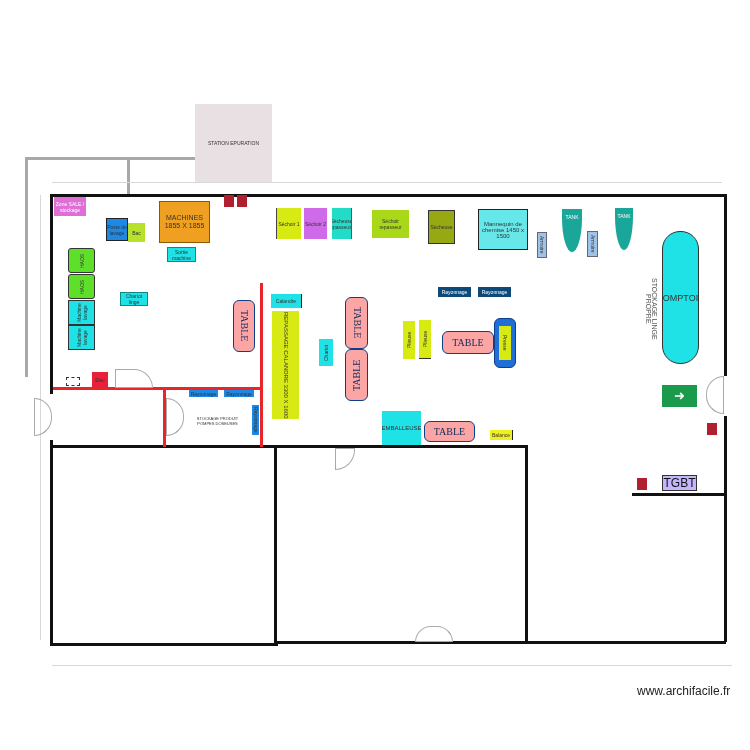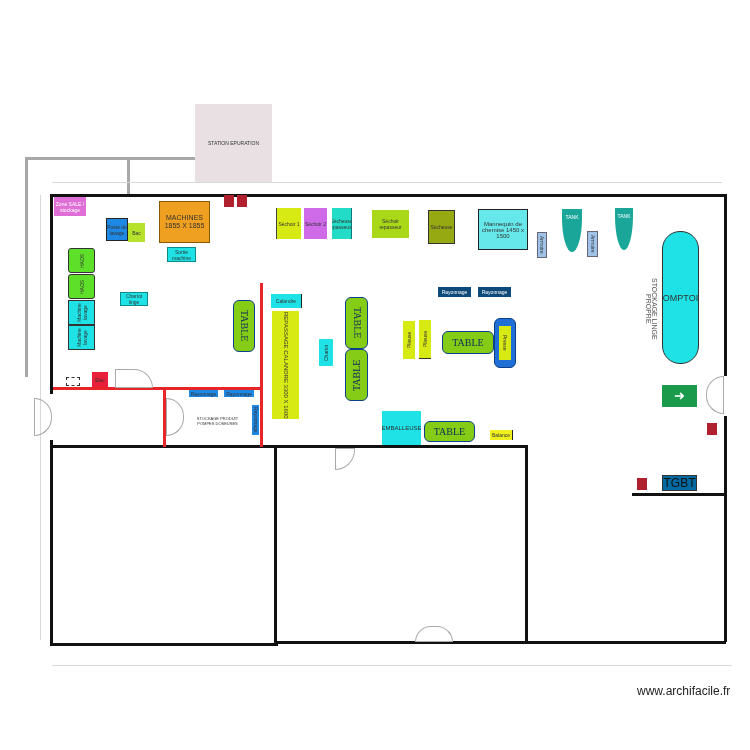--- a/index.html
+++ b/index.html
@@ -5,21 +5,21 @@
   html,body{margin:0;padding:0;background:#fff;}
   body{width:750px;height:750px;position:relative;overflow:hidden;font-family:"Liberation Sans",sans-serif;}
   .abs{position:absolute;box-sizing:border-box;}
   .wall{position:absolute;background:#111;}
   .red{position:absolute;background:#e8262a;}
   .grey{position:absolute;background:#a8a8a8;}
   .dim{position:absolute;background:#d8d8d8;}
   .box{position:absolute;box-sizing:border-box;display:flex;align-items:center;justify-content:center;text-align:center;font-size:5px;line-height:6px;color:#333;overflow:hidden;}
   .vt{writing-mode:vertical-rl;}
   .rt{writing-mode:vertical-rl;transform:rotate(180deg);}
-  .table{background:#84cc16;border:1px solid #0d3f8a;border-radius:6px;color:#0d2a5a;font-family:"Liberation Serif",serif;font-size:10px;}
+  .table{background:#fca5a5;border:1px solid #0d3f8a;border-radius:6px;color:#0d2a5a;font-family:"Liberation Serif",serif;font-size:10px;}
   .door{position:absolute;box-sizing:border-box;border:1px solid #aaa;}
   .ext{position:absolute;width:10px;height:12px;background:#b0202e;}
 </style>
 </head>
 <body>
 
 <div class="box" style="left:195px;top:104px;width:77px;height:79px;background:#e8e0e2;border-bottom:1px solid #333;">
   <span>STATION EPURATION</span>
 </div>
 
@@ -186,17 +186,17 @@
 
 <div class="box vt" style="left:644px;top:264px;width:14px;height:90px;font-size:7px;color:#555;">
     <span>STOCKAGE LINGE PROPRE</span>
   </div>
 <div class="box" style="left:662px;top:231px;width:37px;height:133px;background:#1ee2e6;border:1px solid #333;border-radius:18px;font-size:9px;">
     <span>COMPTOIR</span>
   </div>
 <div class="box" style="left:662px;top:385px;width:35px;height:22px;background:#1a9a4a;color:#fff;font-size:13px;">➜</div>
 <div class="ext" style="left:707px;top:423px;"></div>
 <div class="ext" style="left:637px;top:478px;"></div>
-<div class="box" style="left:662px;top:475px;width:35px;height:16px;border:1px solid #333;background:#0369a1;font-size:12px;color:#111;">
+<div class="box" style="left:662px;top:475px;width:35px;height:16px;border:1px solid #333;background:#c4b5fd;font-size:12px;color:#111;">
     <span>TGBT</span>
   </div>
 
 <div class="abs" style="left:637px;top:684px;font-size:12px;color:#222;">www.archifacile.fr</div>
 
 </body></html>

